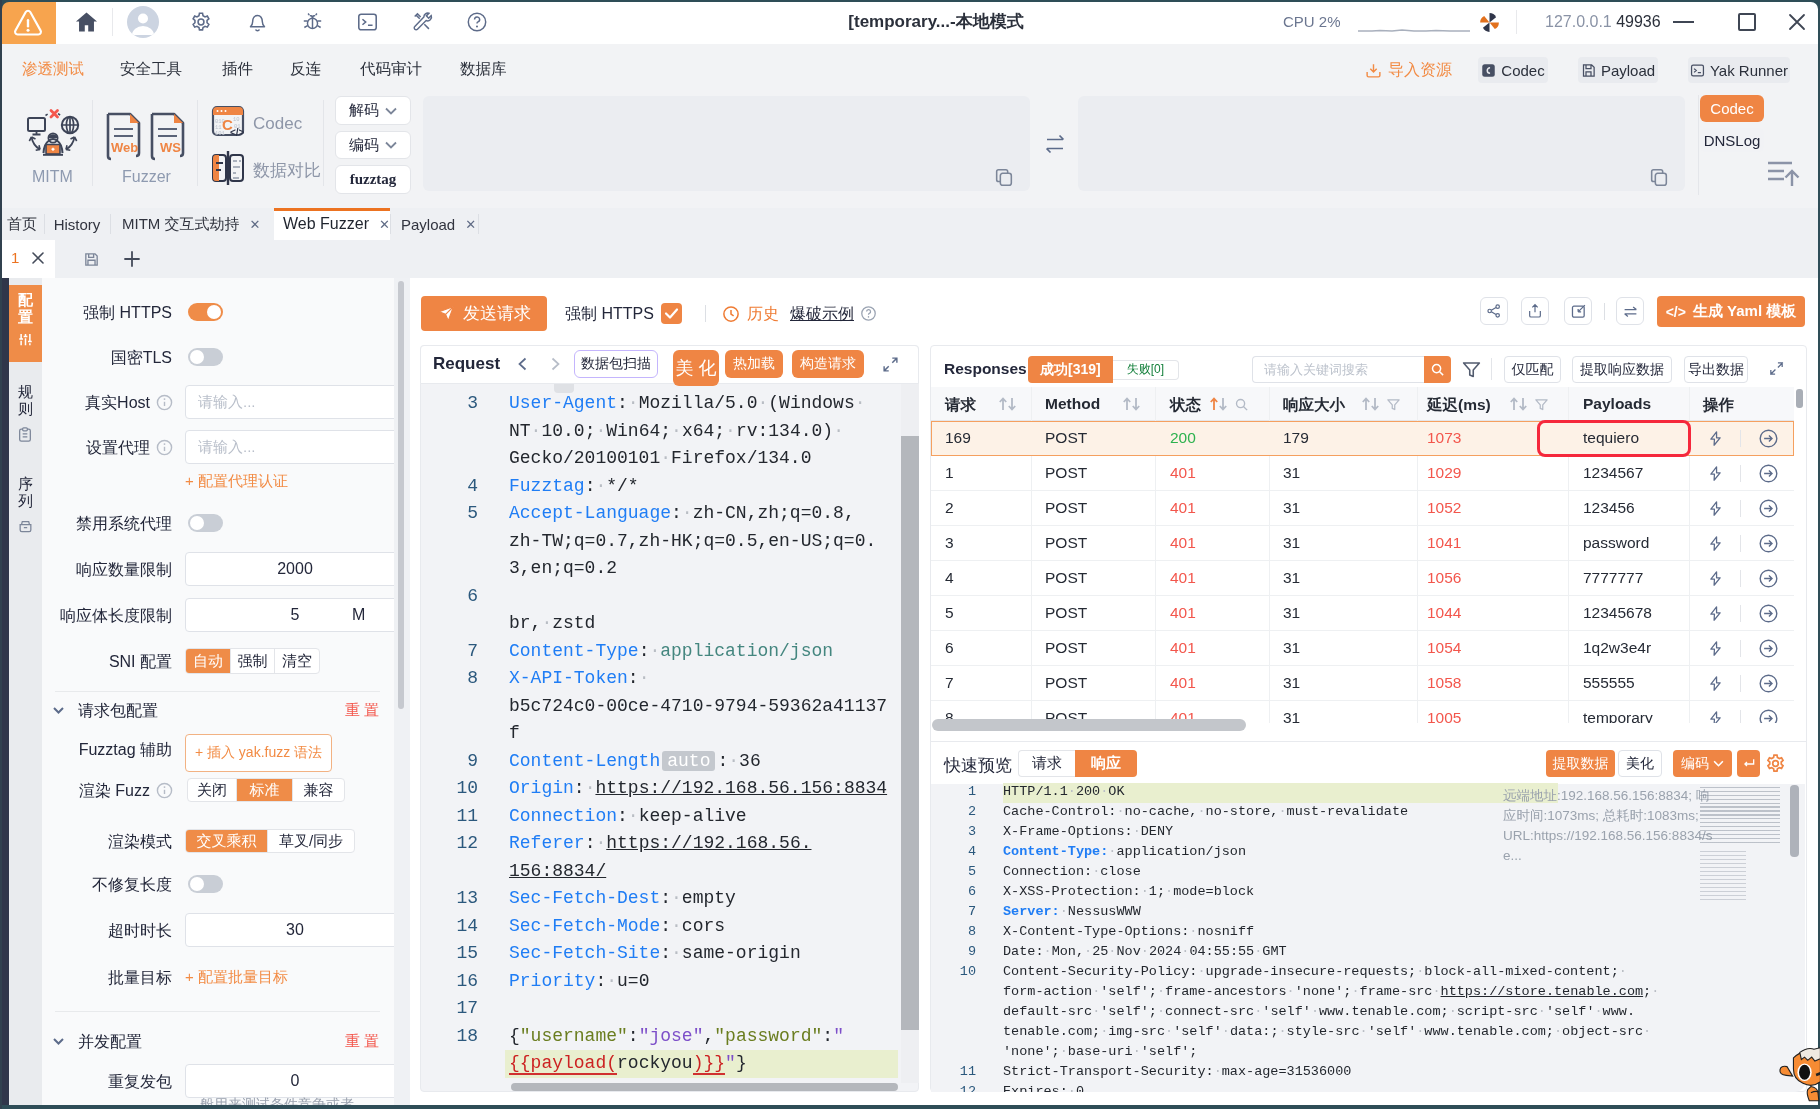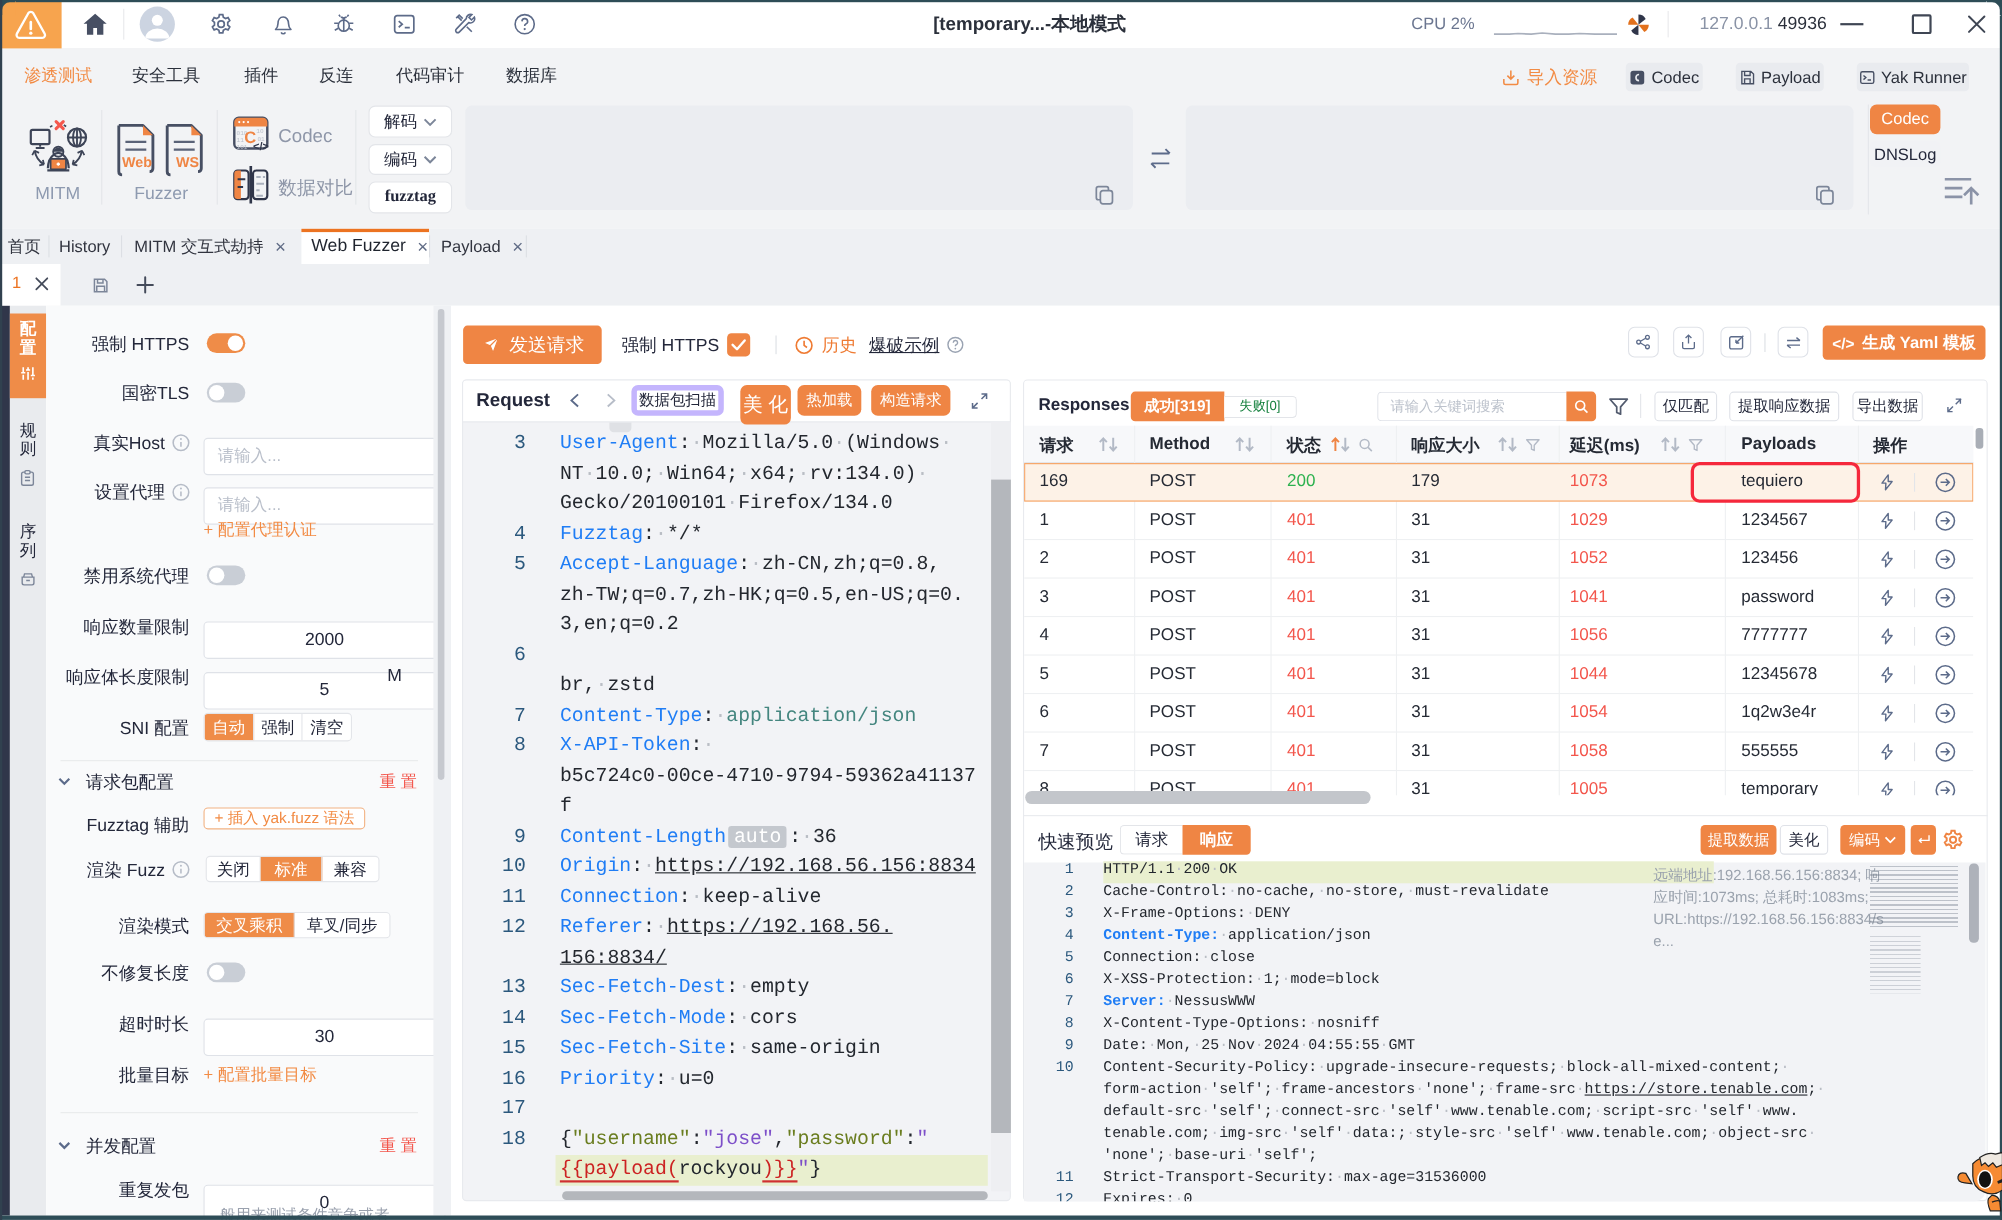--- a/index.html
+++ b/index.html
@@ -35,21 +35,21 @@
 #subtabrow { left:0; top:240px; width:1820px; height:38px; background:#eef0f3; }
 
 
 #content { left:0; top:278px; width:1820px; height:831px; background:#fff; }
 #darkstrip { left:0; top:278px; width:9px; height:827px; background:#30364a; }
 #vtabcol { left:9px; top:278px; width:33px; height:827px; background:#e9ebee; }
 .vch { left:9px; width:33px; text-align:center; font-size:15px; color:#23273a; line-height:17px; }
 #cfgpanel { left:42px; top:278px; width:352px; height:827px; background:#f9fafb; }
 #midgap { left:394px; top:278px; width:16px; height:827px; background:#eff1f4; }
 .flabel { position:absolute; left:0; width:172px; text-align:right; font-size:16px; color:#23273a; }
-.input { position:absolute; left:185px; width:220px; height:34px; background:#fff; border:1px solid #dfe2e8; border-radius:4px; font-size:15px;margin-top:13px; }
+.input { position:absolute; left:185px; width:220px; height:34px; background:#fff; border:1px solid #dfe2e8; border-radius:4px; font-size:15px; }
 .switch { position:absolute; left:188px; width:35px; height:18px; border-radius:9px; }
 .switch .knob { position:absolute; top:2px; width:14px; height:14px; border-radius:50%; background:#fff; }
 .sw-on { background:#ef8c48; } .sw-on .knob { right:2px; }
 .sw-off { background:#c9ced6; } .sw-off .knob { left:2px; }
 .seg { position:absolute; left:185px; height:26px; display:flex; border:1px solid #e3e5e9; border-radius:4px; background:#fff; overflow:hidden; }
 .seg span { display:flex; align-items:center; justify-content:center; font-size:15px; color:#23273a; border-right:1px solid #e3e5e9; }
 .seg span:last-child { border-right:none; }
 .seg .on { background:#ef8c48; color:#fff; }
 .olink { color:#f28b44; font-size:15px; position:absolute; }
 .reset { color:#f3564c; font-size:15px; position:absolute; left:345px; letter-spacing:4px; }
@@ -358,21 +358,21 @@
       <span style="width:44px">强制</span>
       <span style="width:44px">清空</span>
     </div>
   <div class="abs" style="left:55px;top:691px;width:325px;height:1px;background:#e8eaec"></div>
   <svg class="abs" style="left:52px;top:704px" width="13" height="13" viewBox="0 0 13 13" fill="none" stroke="#5c6b8a" stroke-width="2">
       <path d="M2 4 l4.5 4.5 L11 4"></path>
     </svg>
   <div class="abs" style="left:78px;top:701px;font-size:16px;color:#23273a">请求包配置</div>
   <div class="reset" style="top:701px">重置</div>
   <div class="flabel" style="top:740px">Fuzztag 辅助</div>
-  <div class="abs" style="left:185px;top:734px;width:147px;height:20px;border:1px solid #f2b283;border-radius:4px;background:#fff;color:#f28b44;font-size:14px;display:flex;align-items:center;justify-content:center">+ 插入 yak.fuzz 语法</div>
+  <div class="abs" style="left:185px;top:734px;width:147px;height:38px;border:1px solid #f2b283;border-radius:4px;background:#fff;color:#f28b44;font-size:14px;display:flex;align-items:center;justify-content:center">+ 插入 yak.fuzz 语法</div>
   <div class="flabel" style="top:781px;width:150px">渲染 Fuzz</div>
   <svg class="abs info" style="left:156px;top:782px" width="17" height="17" viewBox="0 0 24 24" fill="none" stroke="#b6bcc7" stroke-width="2">
       <circle cx="12" cy="12" r="10"></circle>
       <path d="M12 11 v6"></path>
       <circle cx="12" cy="7.2" r="1.3" fill="#b6bcc7" stroke="none"></circle>
     </svg>
   <div class="seg" style="left:187px;top:778px;height:24px">
       <span style="width:49px">关闭</span>
       <span class="on" style="width:56px">标准</span>
       <span style="width:51px">兼容</span>
@@ -450,21 +450,21 @@
 
   <div class="abs" id="reqcard"></div>
   <div class="abs" id="reqbar"></div>
   <div class="abs" style="left:433px;top:354px;font-size:17px;font-weight:bold;color:#23273a">Request</div>
   <svg class="abs" style="left:516px;top:357px" width="14" height="14" viewBox="0 0 14 14" fill="none" stroke="#5c6b8a" stroke-width="1.7">
       <path d="M9.5 1.5 L3.5 7 l6 5.5"></path>
     </svg>
   <svg class="abs" style="left:548px;top:357px" width="14" height="14" viewBox="0 0 14 14" fill="none" stroke="#b7bdc8" stroke-width="1.7">
       <path d="M4.5 1.5 L10.5 7 l-6 5.5"></path>
     </svg>
-  <div class="abs" style="left:574px;top:350px;width:84px;height:28px;background:#fff;border:5px solid #c4b5fd;border-radius:6px;font-size:14px;color:#23273a;display:flex;align-items:center;justify-content:center">数据包扫描</div>
+  <div class="abs" style="left:574px;top:350px;width:84px;height:28px;background:#fff;border:1px solid #c4b5fd;border-radius:6px;font-size:14px;color:#23273a;display:flex;align-items:center;justify-content:center">数据包扫描</div>
   <div class="abs obtn" style="left:673px;top:350px;width:46px;height:36px;font-size:18px;border-radius:6px">美 化</div>
   <div class="abs obtn" style="left:725px;top:350px;width:58px;height:28px;font-size:14px;border-radius:6px">热加载</div>
   <div class="abs obtn" style="left:792px;top:350px;width:72px;height:28px;font-size:14px;border-radius:6px">构造请求</div>
   <svg class="abs" style="left:882px;top:356px" width="17" height="17" viewBox="0 0 24 24" fill="none" stroke="#5c6b8a" stroke-width="2">
       <path d="M14.5 3 H21 v6.5 M21 3 l-6.5 6.5 M9.5 21 H3 v-6.5 M3 21 l6.5-6.5"></path>
     </svg>
   <div class="abs" style="left:554px;top:384px;width:20px;height:9px;background:#dfe1e5;border-radius:0 0 4px 4px"></div>
   <div class="abs" style="left:505px;top:1050px;width:393px;height:28px;background:#e9efcf"></div>
   <div class="abs num" style="top:390.0px">3</div>
   <div class="abs code" style="top:390.0px"><k>User-Agent</k>:<w>·</w>Mozilla/5.0<w>·</w>(Windows<w>·</w></div>

